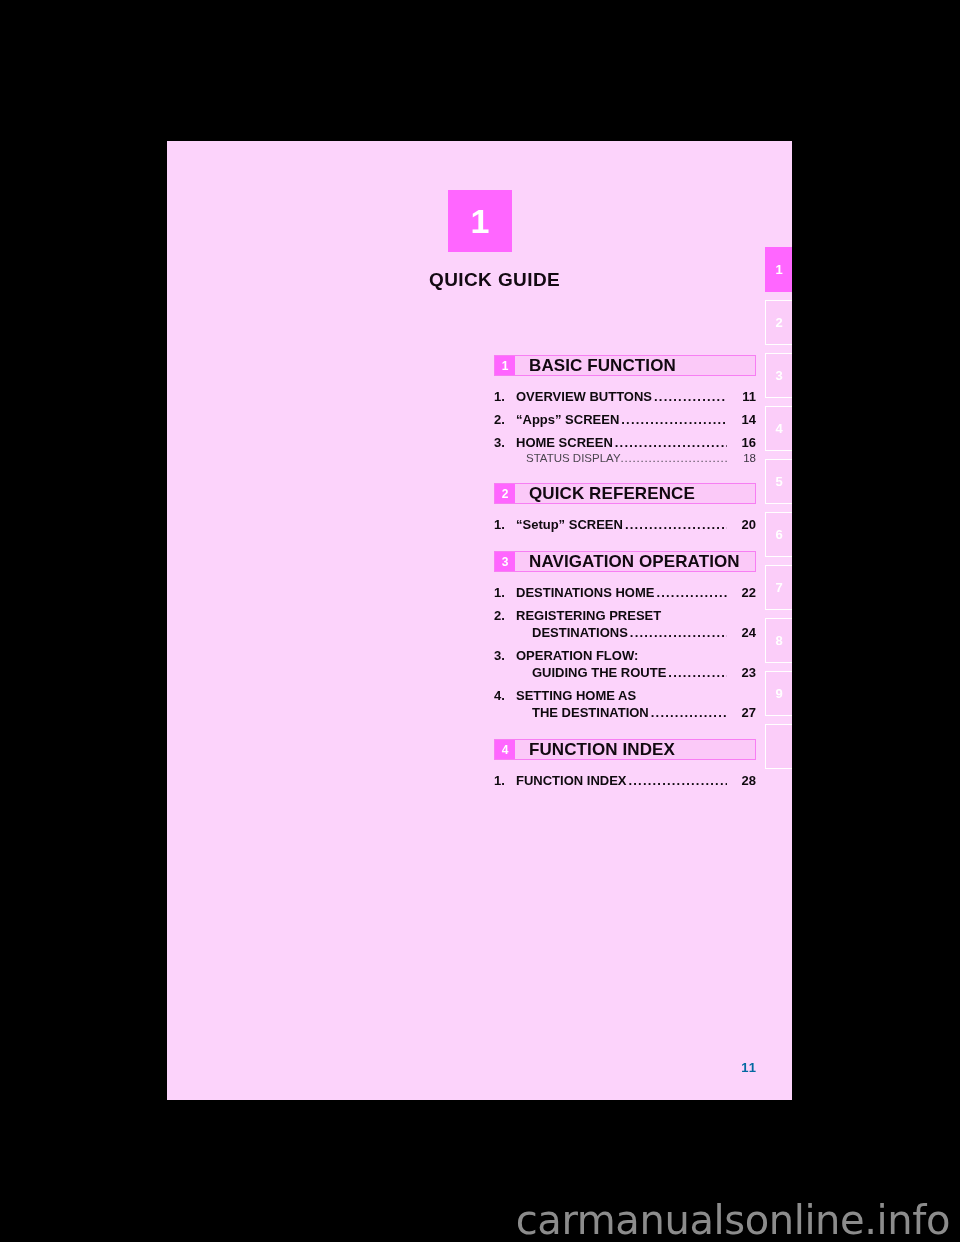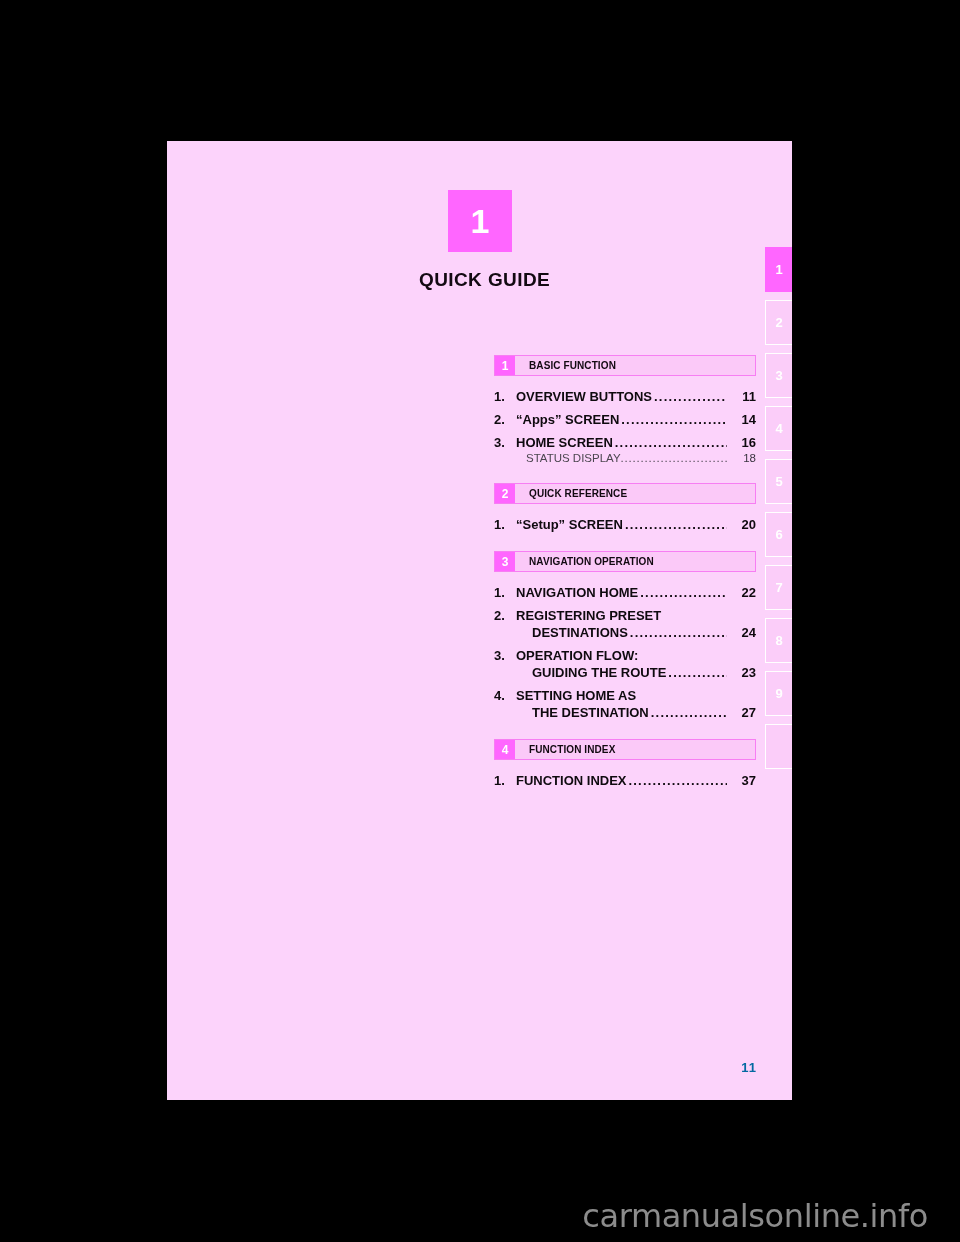--- a/index.html
+++ b/index.html
@@ -39,21 +39,21 @@
     font-weight: bold;
     display: flex;
     align-items: center;
     justify-content: center;
     line-height: 1;
   }
 
   
   #chapter-title {
     position: absolute;
-    left: 252px;   
+    left: 262px;   
     top: 128px;    
     font-size: 19px;
     font-weight: bold;
     color: #130a12;
     letter-spacing: 0.4px;
     white-space: nowrap;
   }
 
   
   #toc {
@@ -86,21 +86,21 @@
     align-items: center;
     justify-content: center;
     flex: 0 0 auto;
     line-height: 1;
   }
   .section-name {
     flex: 1 1 auto;
     display: flex;
     align-items: center;
     padding-left: 14px;
-    font-size: 10px;
+    font-size: 17px;
     font-weight: bold;
     color: #120911;
     letter-spacing: 0.1px;
     white-space: nowrap;
   }
 
   
   .toc-entry {
     position: relative;
     margin-bottom: 8px;
@@ -205,23 +205,23 @@
     text-align: center;
     font-size: 13px;
     font-weight: bold;
     color: #0369a1;
     letter-spacing: 1px;
   }
 
   
   #watermark {
     position: absolute;
-    right: 32px;
+    right: 10px;
     top: 1197px;
-    font-size: 32px;
+    font-size: 40px;
     color: #8c8c8c;
     font-family: "DejaVu Sans", sans-serif;
     letter-spacing: -0.4px;
     white-space: nowrap;
   }
 </style>
 </head>
 <body>
 
 <div id="page-sheet">
@@ -283,21 +283,21 @@
         </div>
       </div>
       <div class="toc-group gap-after">
         <div class="section-bar">
           <div class="section-num">3</div>
           <div class="section-name">NAVIGATION OPERATION</div>
         </div>
         <div class="toc-entry">
           <div class="toc-line">
             <span class="toc-idx">1.</span>
-            <span class="toc-text">NAVIGATION HOME</span>
+            <span class="toc-text">DESTINATIONS HOME</span>
             <span class="toc-dots">................................................................................</span>
             <span class="toc-page">22</span>
           </div>
         </div>
         <div class="toc-entry">
           <div class="toc-line first-of-wrap">
             <span class="toc-idx">2.</span>
             <span class="toc-text">REGISTERING PRESET</span>
           </div>
           <div class="toc-line cont">
@@ -335,21 +335,21 @@
       <div class="toc-group">
         <div class="section-bar">
           <div class="section-num">4</div>
           <div class="section-name">FUNCTION INDEX</div>
         </div>
         <div class="toc-entry">
           <div class="toc-line">
             <span class="toc-idx">1.</span>
             <span class="toc-text">FUNCTION INDEX</span>
             <span class="toc-dots">................................................................................</span>
-            <span class="toc-page">37</span>
+            <span class="toc-page">28</span>
           </div>
         </div>
       </div>
     </div>
 
   <div id="tab-strip">
       <div class="tab active">
         <span>1</span>
       </div>
       <div class="tab">

